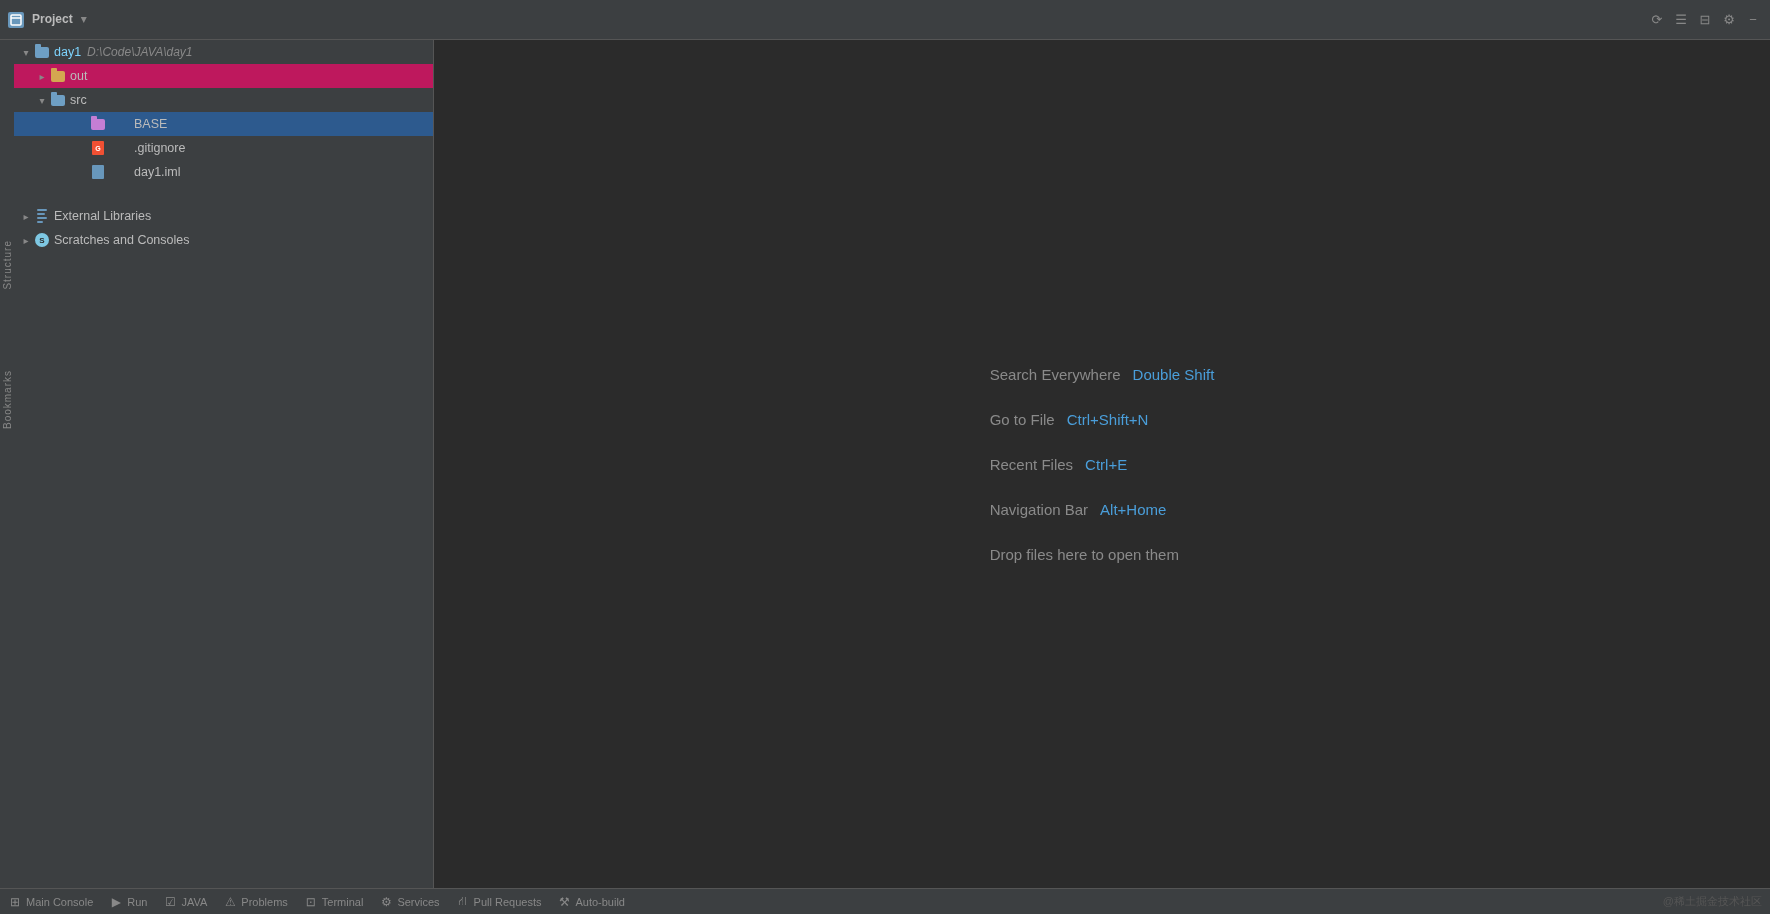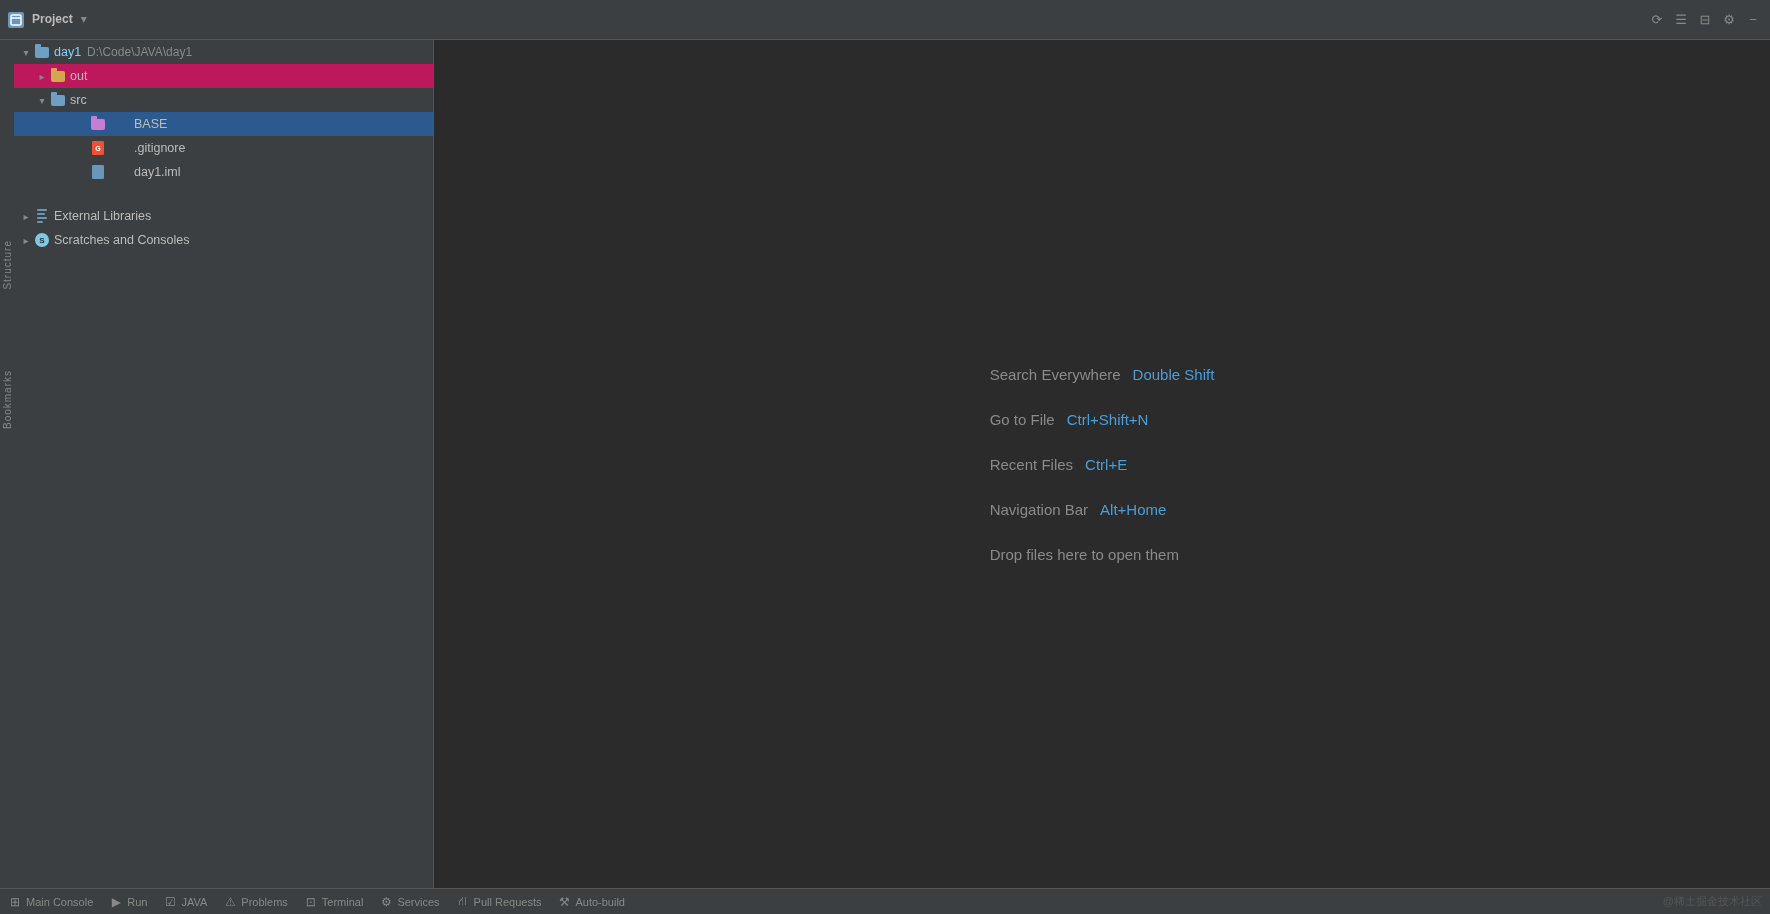--- a/index.html
+++ b/index.html
@@ -366,21 +366,21 @@
   <div class="project-panel">
 
     <div class="tree-container">
 
       <div class="tree-item">
         <div class="tree-arrow expanded"></div>
         <div class="tree-icon">
           <div class="folder-icon"></div>
         </div>
         <span style="color:#7dd3fc;font-size:12.5px;">day1</span>
-        <span style="color:#888;font-size:12px;margin-left:6px;">D:\Code\JAVA\day1</span>
+        <span style="color:#888;font-size:12px;margin-left:6px;font-style:italic;">D:\Code\JAVA\day1</span>
       </div>
 
 
       <div class="tree-item indent-1 highlighted">
         <div class="tree-arrow collapsed"></div>
         <div class="tree-icon">
           <div class="folder-icon folder-icon-orange"></div>
         </div>
         <span>out</span>
       </div>

